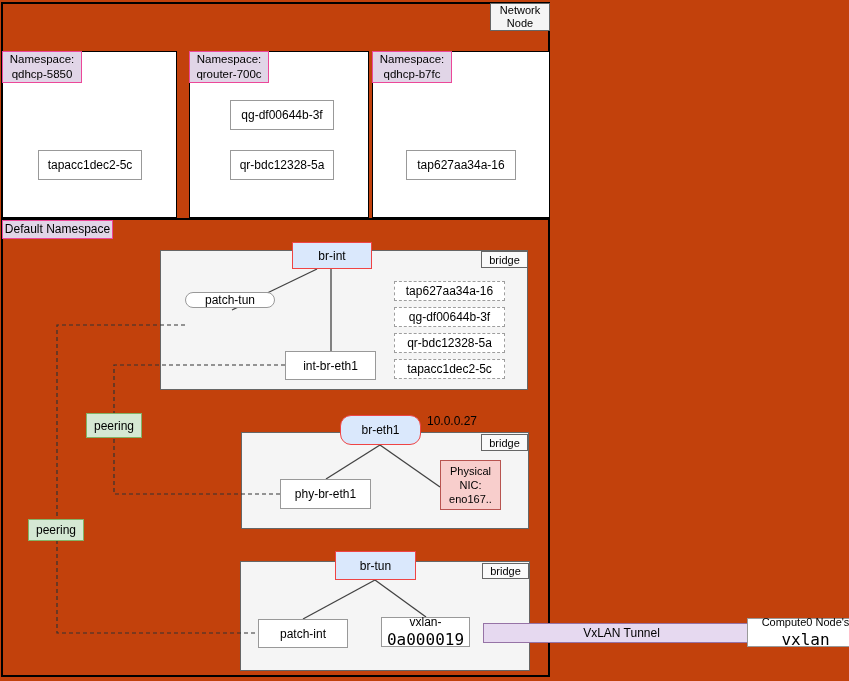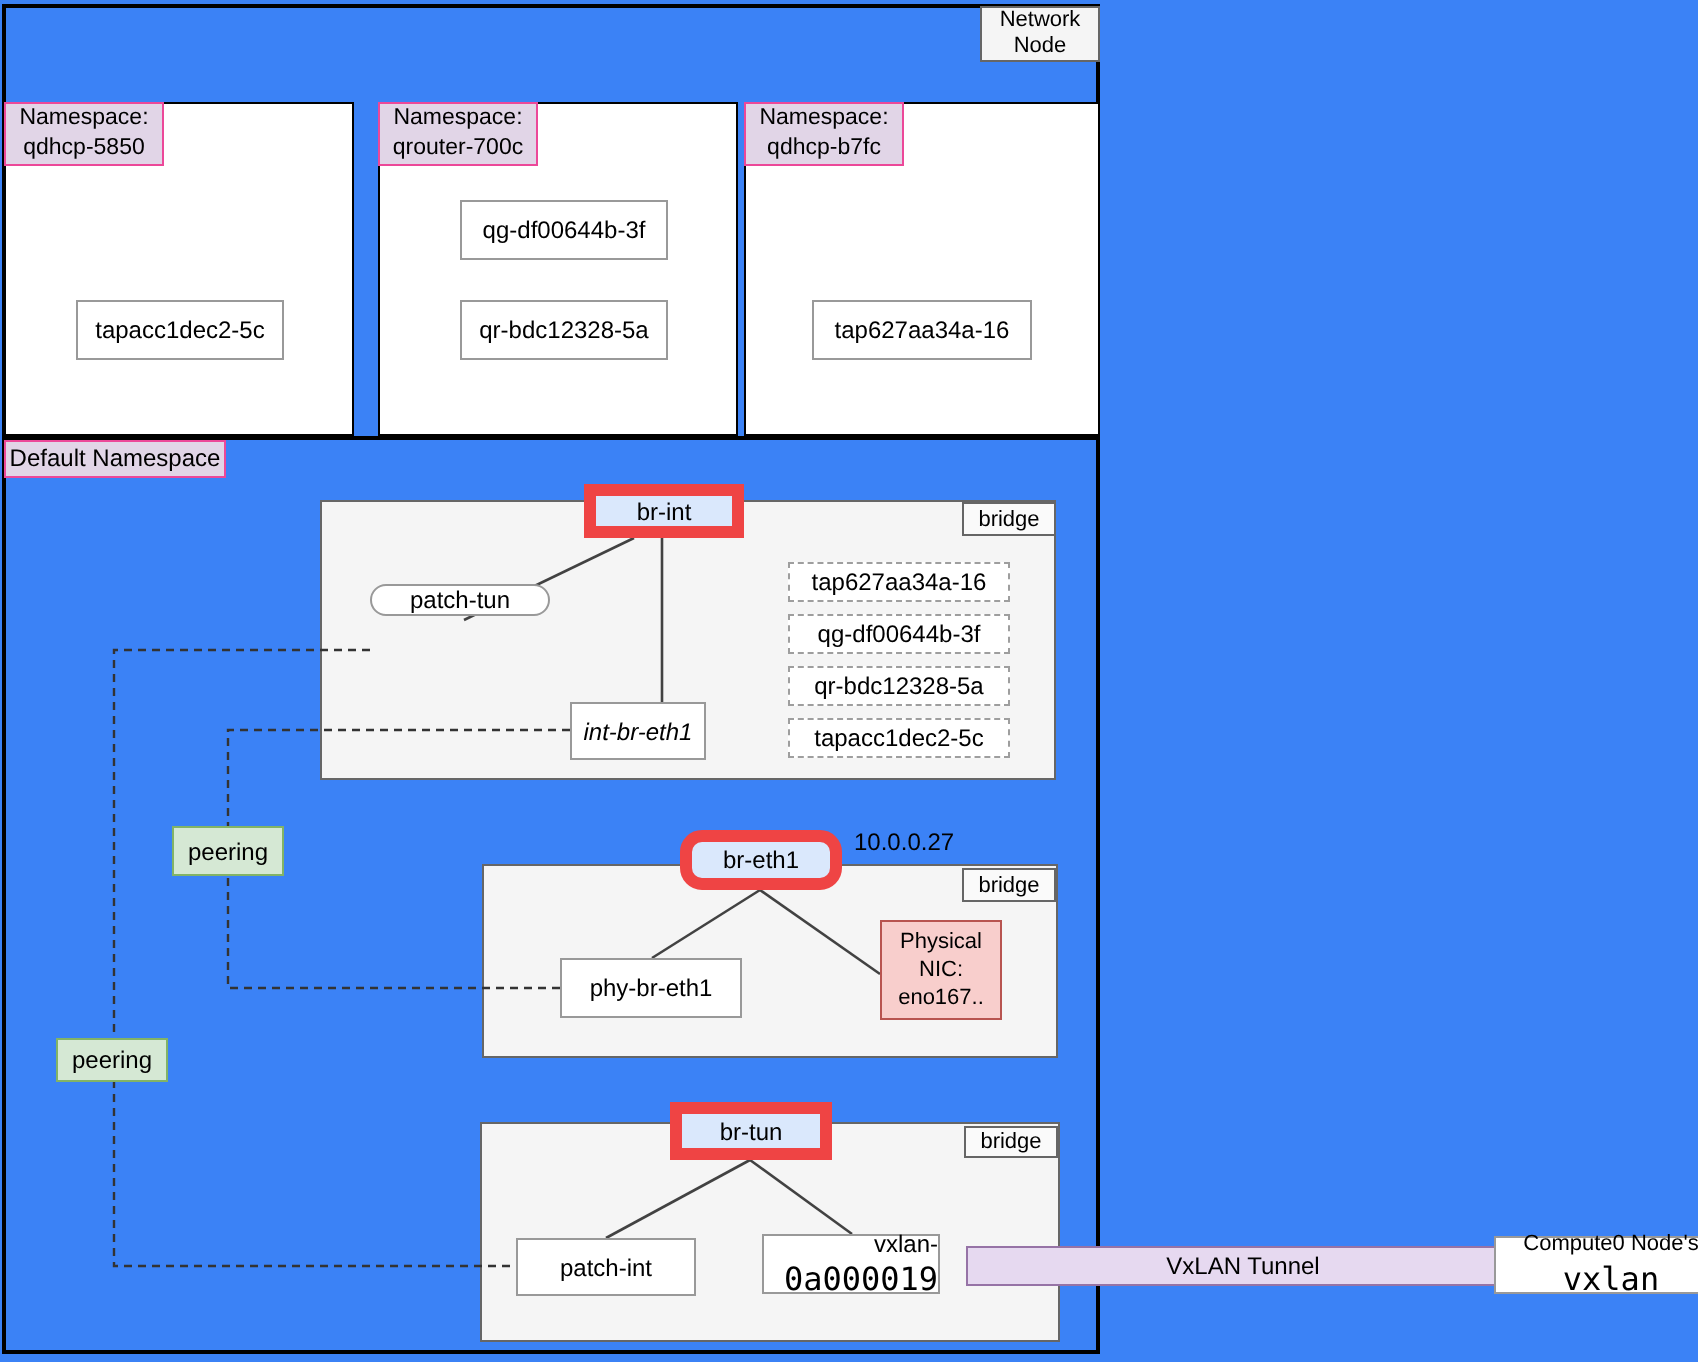--- a/index.html
+++ b/index.html
@@ -1,29 +1,29 @@
 <!DOCTYPE html>
 <html><head>
 <meta charset="utf-8">
 <style>
   html,body{margin:0;padding:0;background:#fff;}
   #canvas{
-    position:relative;width:849px;height:681px;background:#3b82f6;
+    position:relative;width:849px;height:681px;background:#c2410c;
     font-family:"Liberation Sans","DejaVu Sans",sans-serif;color:#000;
     overflow:hidden;
   }
   .abs{position:absolute;box-sizing:border-box;}
   .cc{display:flex;align-items:center;justify-content:center;text-align:center;}
   .col{flex-direction:column;}
   .outer{border:2px solid #000;background:transparent;z-index:1;}
   .hline{border-top:2px solid #000;z-index:1;}
   .ns-box{background:#fff;border:1px solid #000;z-index:2;}
   .container{background:#F5F5F5;border:1px solid #666;z-index:2;}
   .purple-label{background:#E1D5E7;border:1px solid #ec4899;font-size:11.5px;line-height:1.3;z-index:4;}
-  .blue-node{background:#DAE8FC;border:6px solid #ef4444;font-size:12px;z-index:4;}
+  .blue-node{background:#DAE8FC;border:1px solid #ef4444;font-size:12px;z-index:4;}
   .white-node{background:#fff;border:1px solid #999;font-size:12px;z-index:4;}
   .dashed-node{background:#fff;border:1px dashed #9e9e9e;font-size:12px;z-index:4;}
   .green-node{background:#D5E8D4;border:1px solid #82B366;font-size:12px;z-index:4;}
   .red-node{background:#F8CECC;border:1px solid #B85450;font-size:11px;line-height:1.3;z-index:4;}
   .tag{background:#FAFAFA;border:1px solid #666;font-size:11px;z-index:4;}
   .plain-text{font-size:12px;z-index:4;}
   .band{background:#E6D9F0;border:1px solid #9673A6;font-size:12px;z-index:3;}
   .mono{font-family:"DejaVu Sans Mono","Liberation Mono",monospace;}
   .l1{font-size:11px;line-height:1.2;}
   .l2m{font-size:16px;line-height:1.2;}
@@ -82,40 +82,40 @@
     </g>
     <g stroke="#333333" stroke-width="1.2" fill="none" stroke-dasharray="4 3">
       <path d="M185 325 L57 325 L57 633 L258 633"></path>
       <path d="M285 365 L114 365 L114 494 L280 494"></path>
     </g>
   </svg>
 
   <div class="abs blue-node cc" style="left:292px;top:242px;width:80px;height:27px;">br-int</div>
   <div class="abs tag cc" style="left:481px;top:251px;width:47px;height:17px;">bridge</div>
   <div class="abs white-node cc" style="left:185px;top:292px;width:90px;height:16px;border-radius:12px;">patch-tun</div>
-  <div class="abs white-node cc" style="left:285px;top:351px;width:68px;height:29px;font-style:italic;">int-br-eth1</div>
+  <div class="abs white-node cc" style="left:285px;top:351px;width:91px;height:29px;">int-br-eth1</div>
   <div class="abs dashed-node cc" style="left:394px;top:281px;width:111px;height:20px;">tap627aa34a-16</div>
   <div class="abs dashed-node cc" style="left:394px;top:307px;width:111px;height:20px;">qg-df00644b-3f</div>
   <div class="abs dashed-node cc" style="left:394px;top:333px;width:111px;height:20px;">qr-bdc12328-5a</div>
   <div class="abs dashed-node cc" style="left:394px;top:359px;width:111px;height:20px;">tapacc1dec2-5c</div>
 
   <div class="abs blue-node cc" style="left:340px;top:415px;width:81px;height:30px;border-radius:11px;">br-eth1</div>
   <div class="abs plain-text" style="left:427px;top:414px;width:70px;height:14px;">10.0.0.27</div>
   <div class="abs tag cc" style="left:481px;top:434px;width:47px;height:17px;">bridge</div>
   <div class="abs white-node cc" style="left:280px;top:479px;width:91px;height:30px;">phy-br-eth1</div>
   <div class="abs red-node cc col" style="left:440px;top:460px;width:61px;height:50px;text-align:center;">
     <span>Physical</span>
     <span>NIC:</span>
     <span>eno167..</span>
   </div>
 
   <div class="abs blue-node cc" style="left:335px;top:551px;width:81px;height:29px;">br-tun</div>
   <div class="abs tag cc" style="left:482px;top:563px;width:47px;height:16px;">bridge</div>
   <div class="abs white-node cc" style="left:258px;top:619px;width:90px;height:29px;">patch-int</div>
-  <div class="abs white-node cc col" style="left:381px;top:617px;width:89px;height:30px;align-items:flex-end;">
+  <div class="abs white-node cc col" style="left:381px;top:617px;width:89px;height:30px;">
     <span class="l1" style="font-size:12px;">vxlan-</span>
     <span class="l2m mono">0a000019</span>
   </div>
 
   <div class="abs green-node cc" style="left:86px;top:413px;width:56px;height:25px;">peering</div>
   <div class="abs green-node cc" style="left:28px;top:519px;width:56px;height:22px;">peering</div>
 
   <div class="abs band cc" style="left:470px;top:623px;width:277px;height:20px;margin-left:13px;">VxLAN Tunnel</div>
   <div class="abs white-node cc col" style="left:747px;top:618px;width:117px;height:29px;">
     <span class="l1">Compute0 Node's</span>

